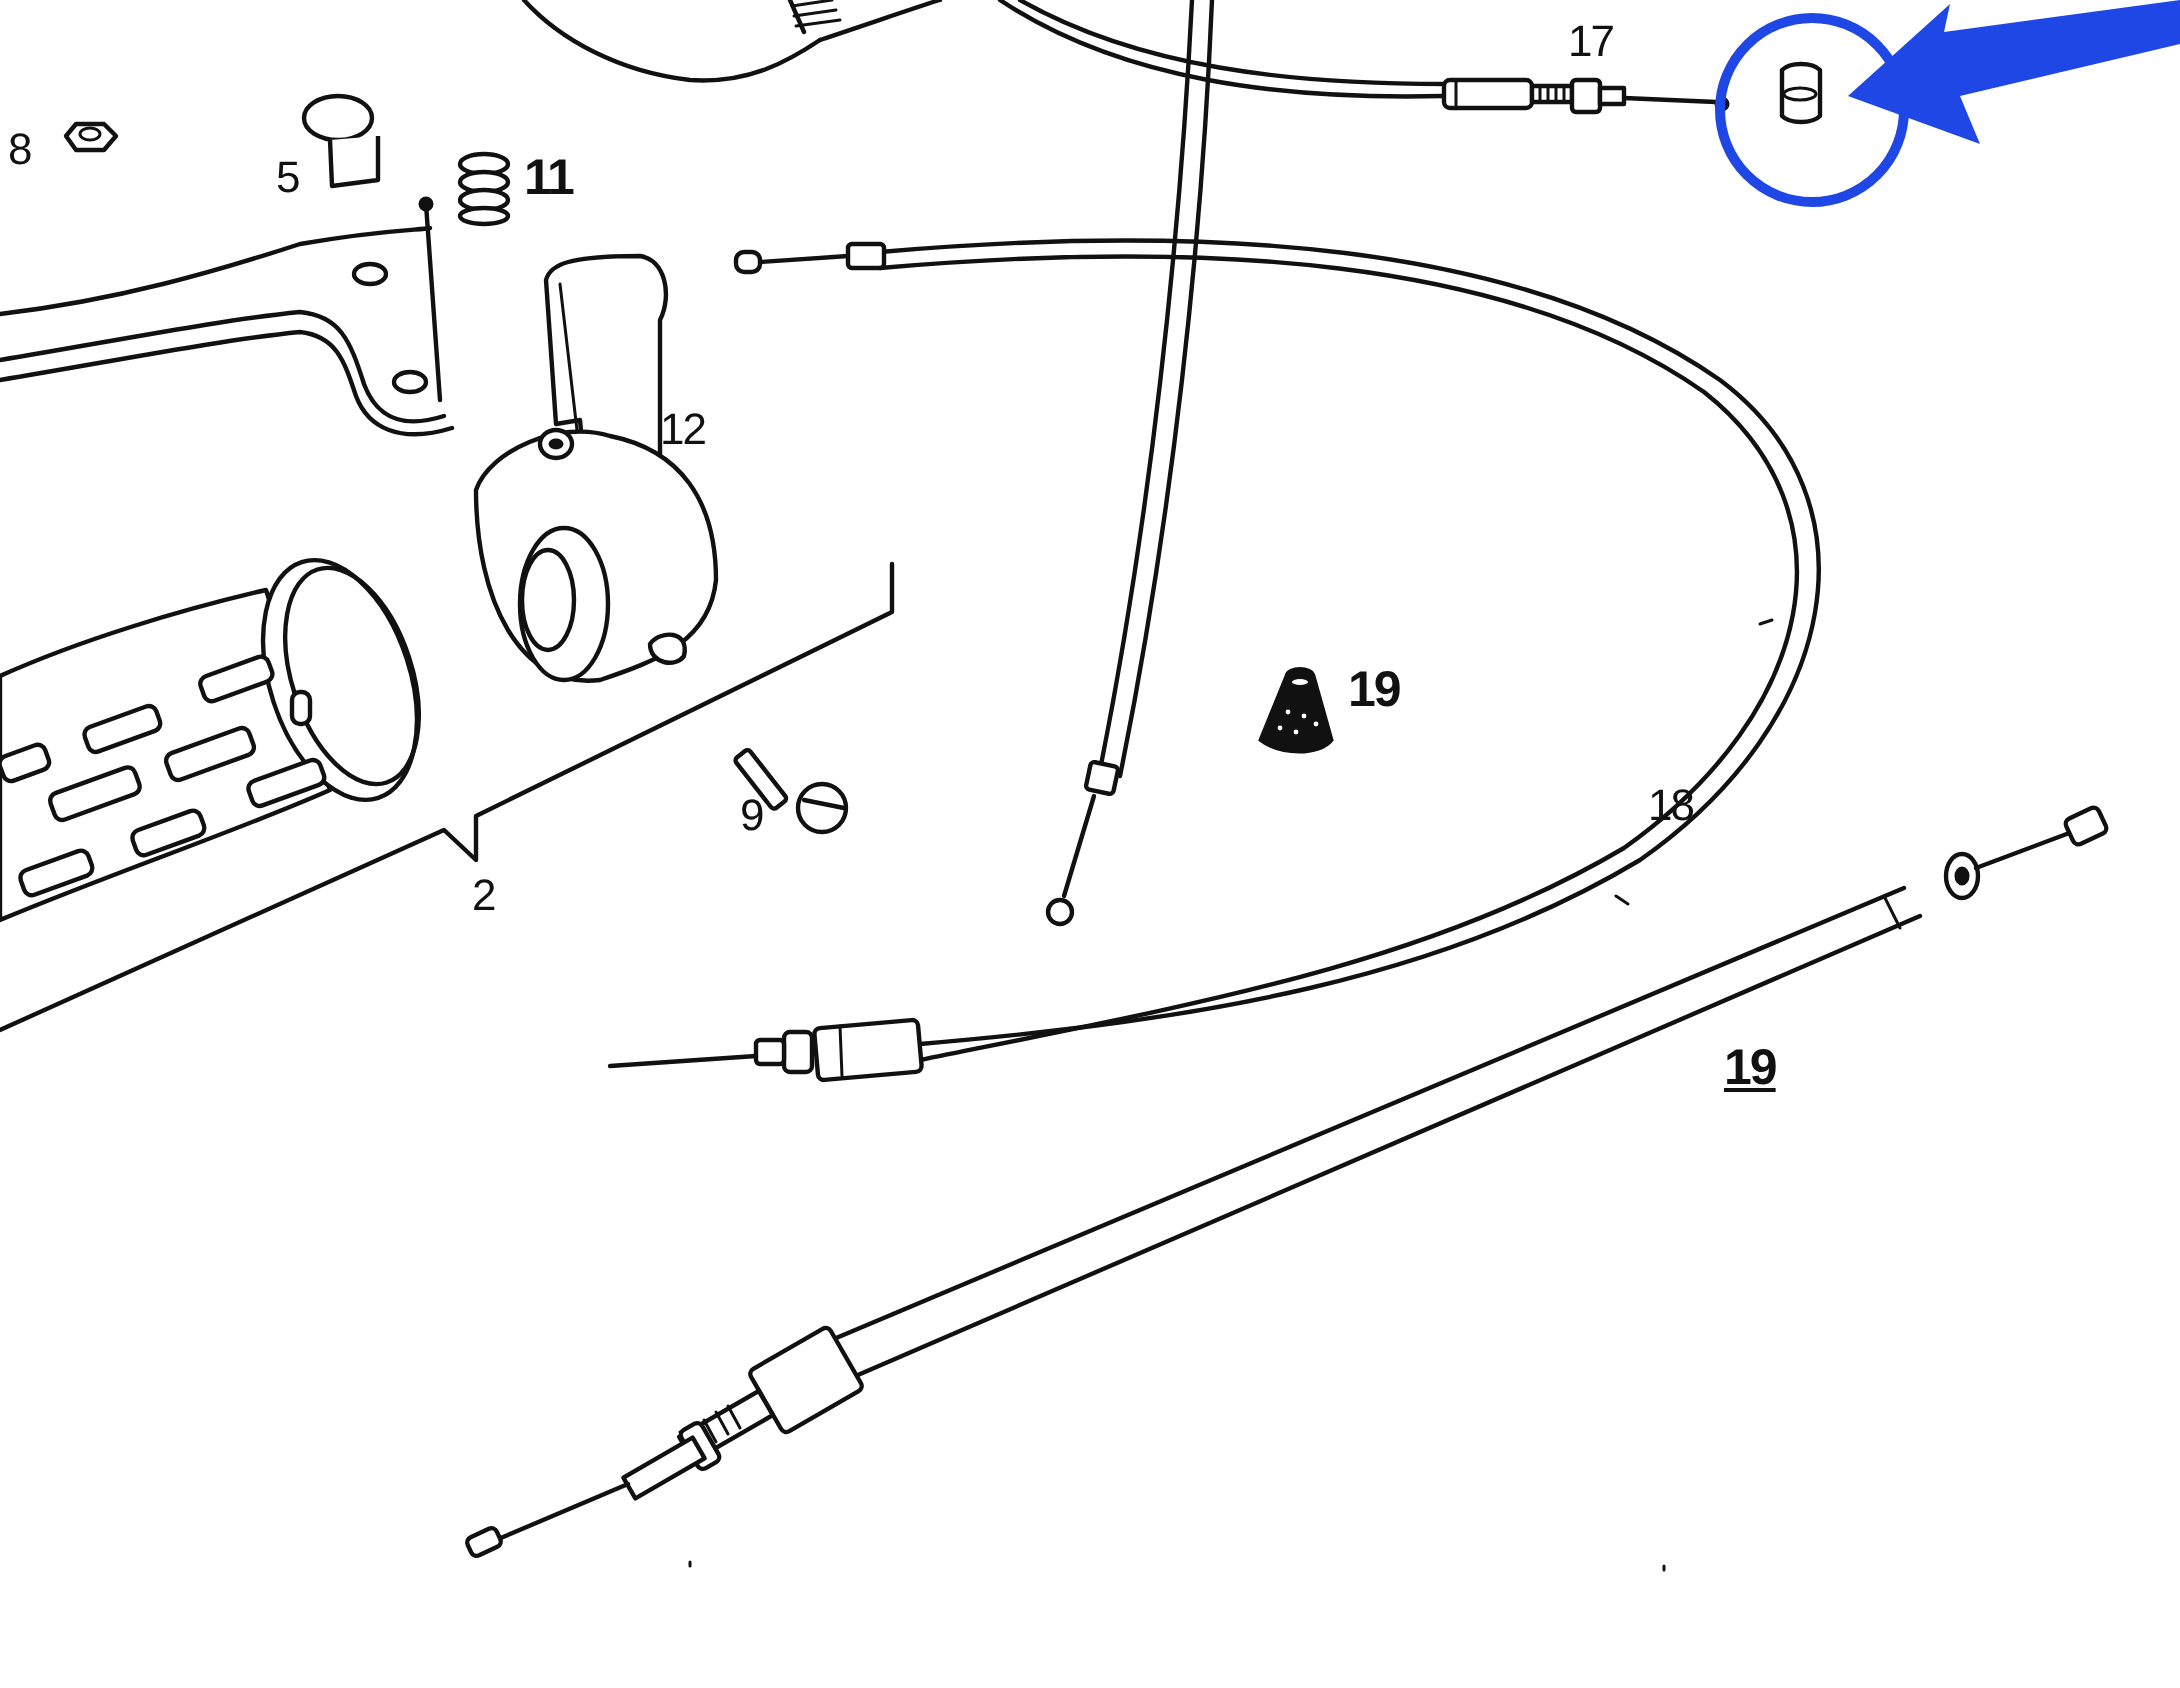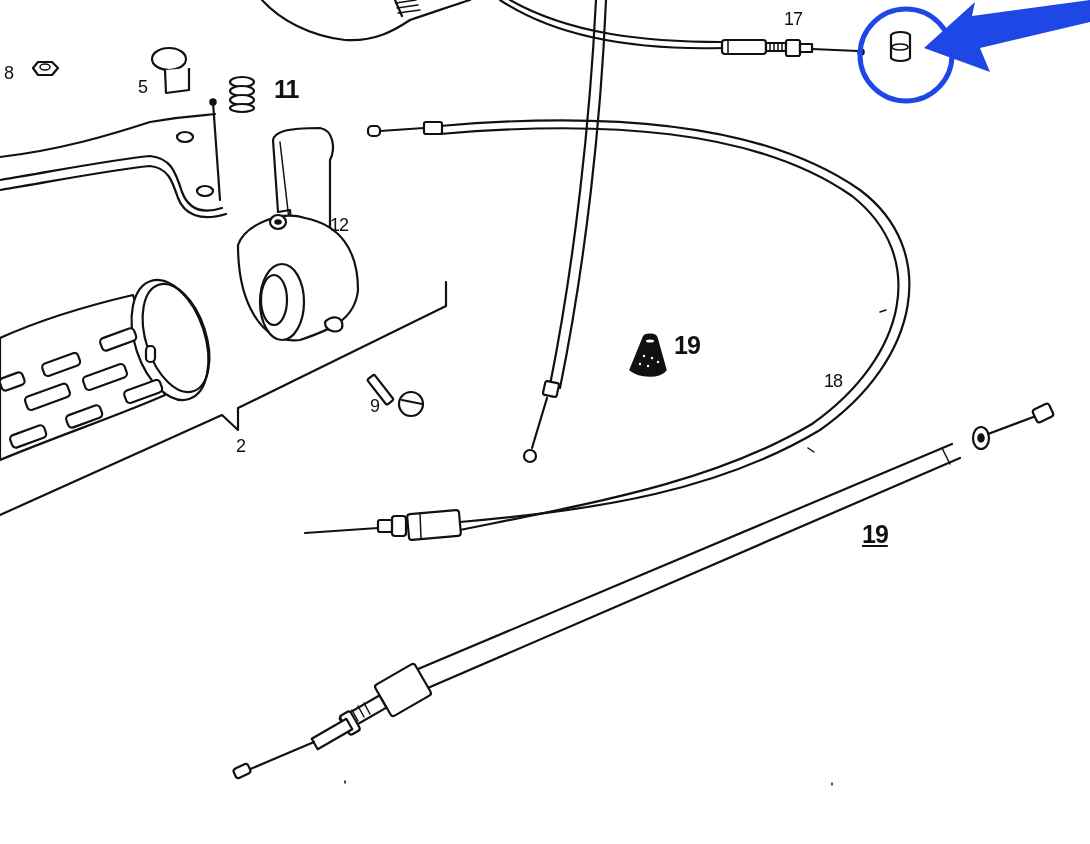--- a/index.html
+++ b/index.html
@@ -1,18 +1,18 @@
 <!DOCTYPE html>
 <html><head>
 <meta charset="utf-8">
 <style>
   html, body { margin:0; padding:0; background:#ffffff; }
   body { width:1090px; height:844px; overflow:hidden; position:relative; font-family:"Liberation Sans", sans-serif; }
   #diagram { position:absolute; left:0; top:0; width:1090px; height:844px; }
-  .lbl { position:absolute; font-family:"Liberation Sans", sans-serif; color:#111; font-size:18px; line-height:1; letter-spacing:-1px; }
+  .lbl { position:absolute; font-family:"Liberation Sans", sans-serif; color:#111; font-size:22px; line-height:1; letter-spacing:-1px; }
   .lbl.bold { font-weight:bold; font-size:25px; }
   svg { position:absolute; left:0; top:0; }
   .k { fill:none; stroke:#111; stroke-width:2.2; stroke-linecap:round; stroke-linejoin:round; }
   .kt { fill:none; stroke:#111; stroke-width:1.5; stroke-linecap:round; }
   .kw { fill:#fff; stroke:#111; stroke-width:2.2; stroke-linejoin:round; }
   .kf { fill:#111; stroke:#111; stroke-width:1.5; }
 </style>
 </head>
 <body>
 
@@ -182,21 +182,21 @@
   </g>
 
   <g>
     <circle cx="906" cy="55" r="46" fill="none" stroke="#1f47e6" stroke-width="5"></circle>
     <path fill="#1f47e6" d="M924,48 L975,2 L972,16 L1090,0 L1090,22 L980,48 L990,72 Z"></path>
   </g>
 </svg>
 
 <span class="lbl" style="left:4px;top:64px;">8</span>
 <span class="lbl" style="left:138px;top:78px;">5</span>
-<span class="lbl bold" style="left:274px;top:77px;">11</span>
-<span class="lbl" style="left:330px;top:204px;margin-top:12px;">12</span>
+<span class="lbl bold" style="left:262px;top:77px;">11</span>
+<span class="lbl" style="left:330px;top:204px;">12</span>
 <span class="lbl" style="left:236px;top:437px;">2</span>
 <span class="lbl" style="left:370px;top:397px;">9</span>
 <span class="lbl bold" style="left:674px;top:333px;">19</span>
 <span class="lbl" style="left:784px;top:10px;">17</span>
-<span class="lbl" style="left:824px;top:372px;">18</span>
+<span class="lbl" style="left:824px;top:392px;">18</span>
 <span class="lbl bold" style="left:862px;top:522px;text-decoration:underline;">19</span>
 </div>
 
 </body></html>

